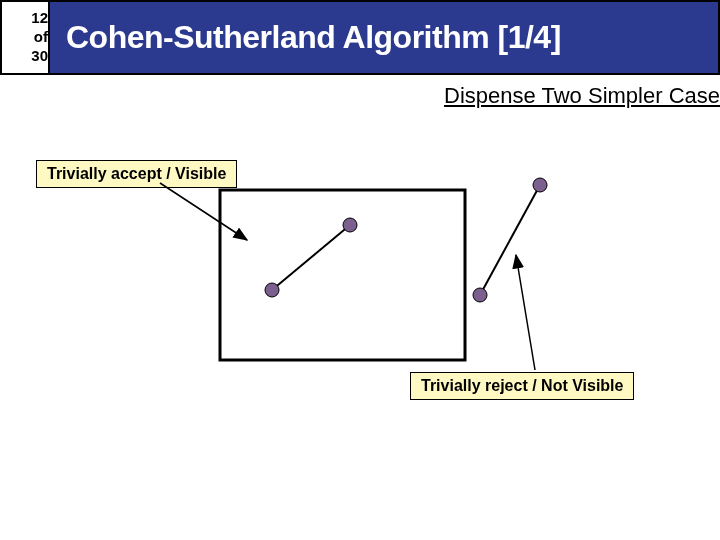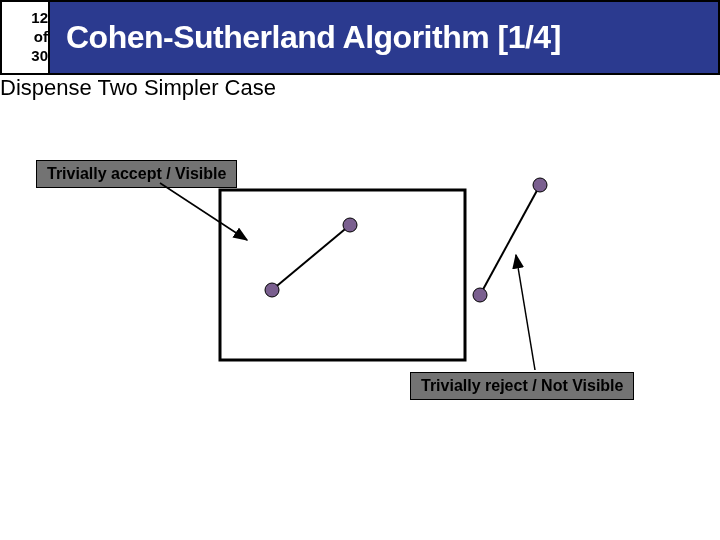--- a/index.html
+++ b/index.html
@@ -41,27 +41,29 @@
   }
   .title-bar h1 {
     margin: 0;
     color: #ffffff;
     font-size: 32px;
     font-weight: bold;
     font-family: Arial, Helvetica, sans-serif;
     letter-spacing: -0.5px;
   }
   .subtitle {
-    text-align: left;
+    text-align: right;
     font-size: 22px;
+    margin-top: 8px;
+    text-decoration: underline;
     color: #000;
   }
   .label-box {
     position: absolute;
-    background: #737373;
+    background: #fef9c3;
     border: 1.5px solid #000;
     font-size: 16px;
     font-weight: bold;
     padding: 4px 10px;
     white-space: nowrap;
   }
   .label-accept { left: 36px; top: 160px; }
   .label-reject { left: 410px; top: 372px; }
   .diagram {
     position: absolute;

